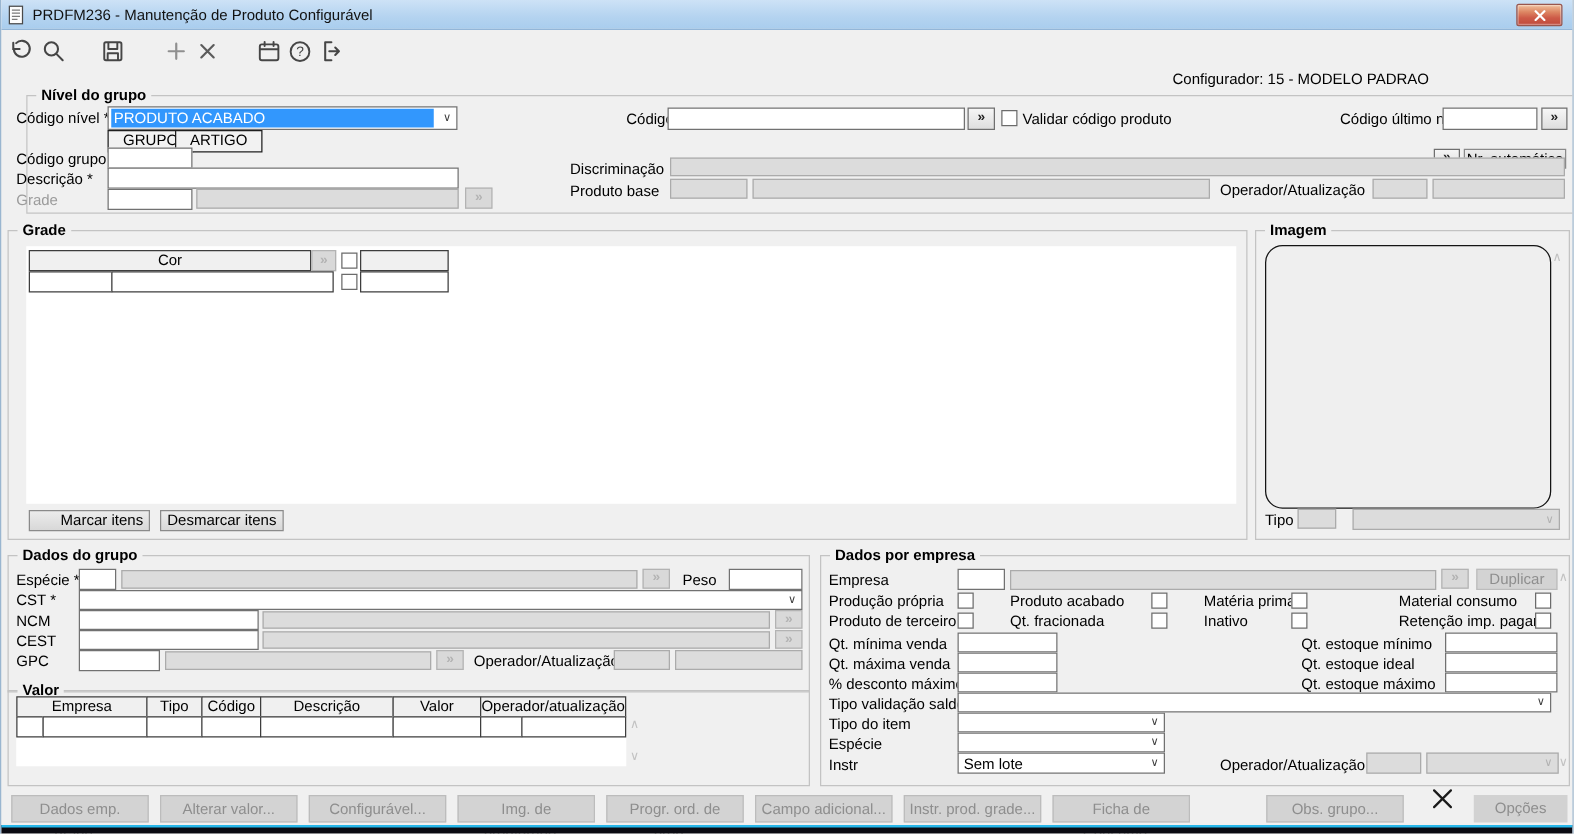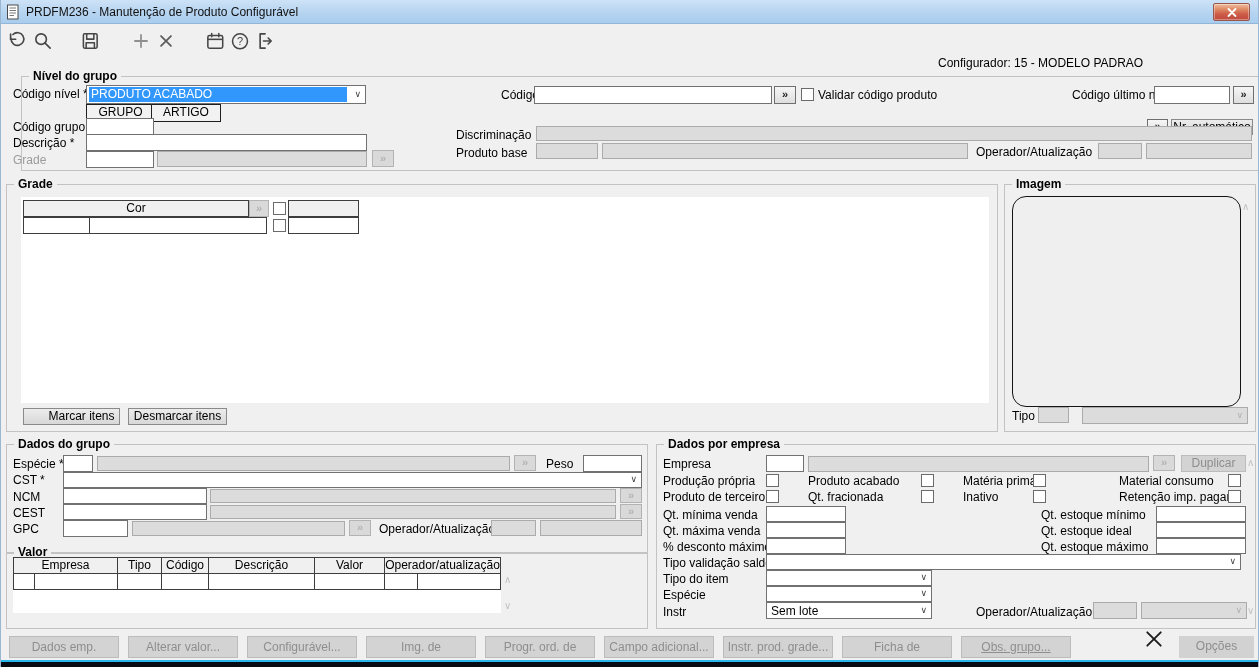--- a/index.html
+++ b/index.html
@@ -119,21 +119,21 @@
   <span class="lbl" style="left:500px;top:88px;">Código</span>
   <div class="inp" style="left:533px;top:86px;width:238px;height:18px;"></div>
   <div class="mb" style="left:773px;top:86px;height:18px;line-height:15px;">»</div>
   <div class="cb" style="left:800px;top:88px;"></div>
   <span class="lbl" style="left:817px;top:88px;">Validar código produto</span>
   <span class="lbl" style="left:1056px;top:88px;margin-left:15px;">Código último nível</span>
   <div class="inp" style="left:1153px;top:86px;width:76px;height:18px;"></div>
   <div class="mb" style="left:1232px;top:86px;width:21px;height:18px;line-height:15px;">»</div>
 
   <div class="tab" style="left:85px;top:104px;width:69px;">GRUPO</div>
-  <div class="tab" style="left:150px;top:104px;width:70px;">ARTIGO</div>
+  <div class="tab" style="left:139px;top:104px;width:70px;">ARTIGO</div>
   <div class="mb" style="left:1146px;top:119px;width:21px;height:16px;line-height:13px;">»</div>
   <div class="wbtn" style="left:1170px;top:119px;width:82px;height:16px;line-height:14px;">Nr. automático</div>
 
   <span class="lbl" style="left:12px;top:120px;">Código grupo *</span>
   <div class="inp" style="left:85px;top:118px;width:68px;"></div>
   <span class="lbl" style="left:12px;top:136px;">Descrição *</span>
   <div class="inp" style="left:85px;top:134px;width:281px;"></div>
 
   <span class="lbl" style="left:455px;top:128px;">Discriminação</span>
   <div class="inp dis" style="left:535px;top:126px;width:716px;height:15px;"></div>
@@ -300,21 +300,21 @@
   <span class="chev" style="left:1246px;top:606px;">∨</span>
 
   <div class="fbtn" style="left:8px;">Dados emp. grade...</div>
   <div class="fbtn" style="left:127px;">Alterar valor...</div>
   <div class="fbtn" style="left:246px;">Configurável...</div>
   <div class="fbtn" style="left:365px;">Img. de prod/grupo...</div>
   <div class="fbtn" style="left:484px;">Progr. ord. de prod...</div>
   <div class="fbtn" style="left:603px;">Campo adicional...</div>
   <div class="fbtn" style="left:722px;">Instr. prod. grade...</div>
   <div class="fbtn" style="left:841px;">Ficha de Consumo...</div>
-  <div class="fbtn" style="left:960px;text-decoration:underline;">Obs. grupo...</div>
+  <div class="fbtn" style="left:1012px;">Obs. grupo...</div>
 
   <span style="position:absolute;left:1142px;top:628px;">
     <svg width="22" height="22" viewBox="0 0 18 18" fill="none" stroke="#1a1a1a" stroke-width="1.5" stroke-linecap="round">
         <path d="M3.5 3.5 L14.5 14.5 M14.5 3.5 L3.5 14.5"></path>
       </svg>
   </span>
   <div class="fbtn" style="left:1178px;width:75px;border:none;background:#d2d2d2;">Opções</div>
 
   <div class="strip"></div>
 </div>

